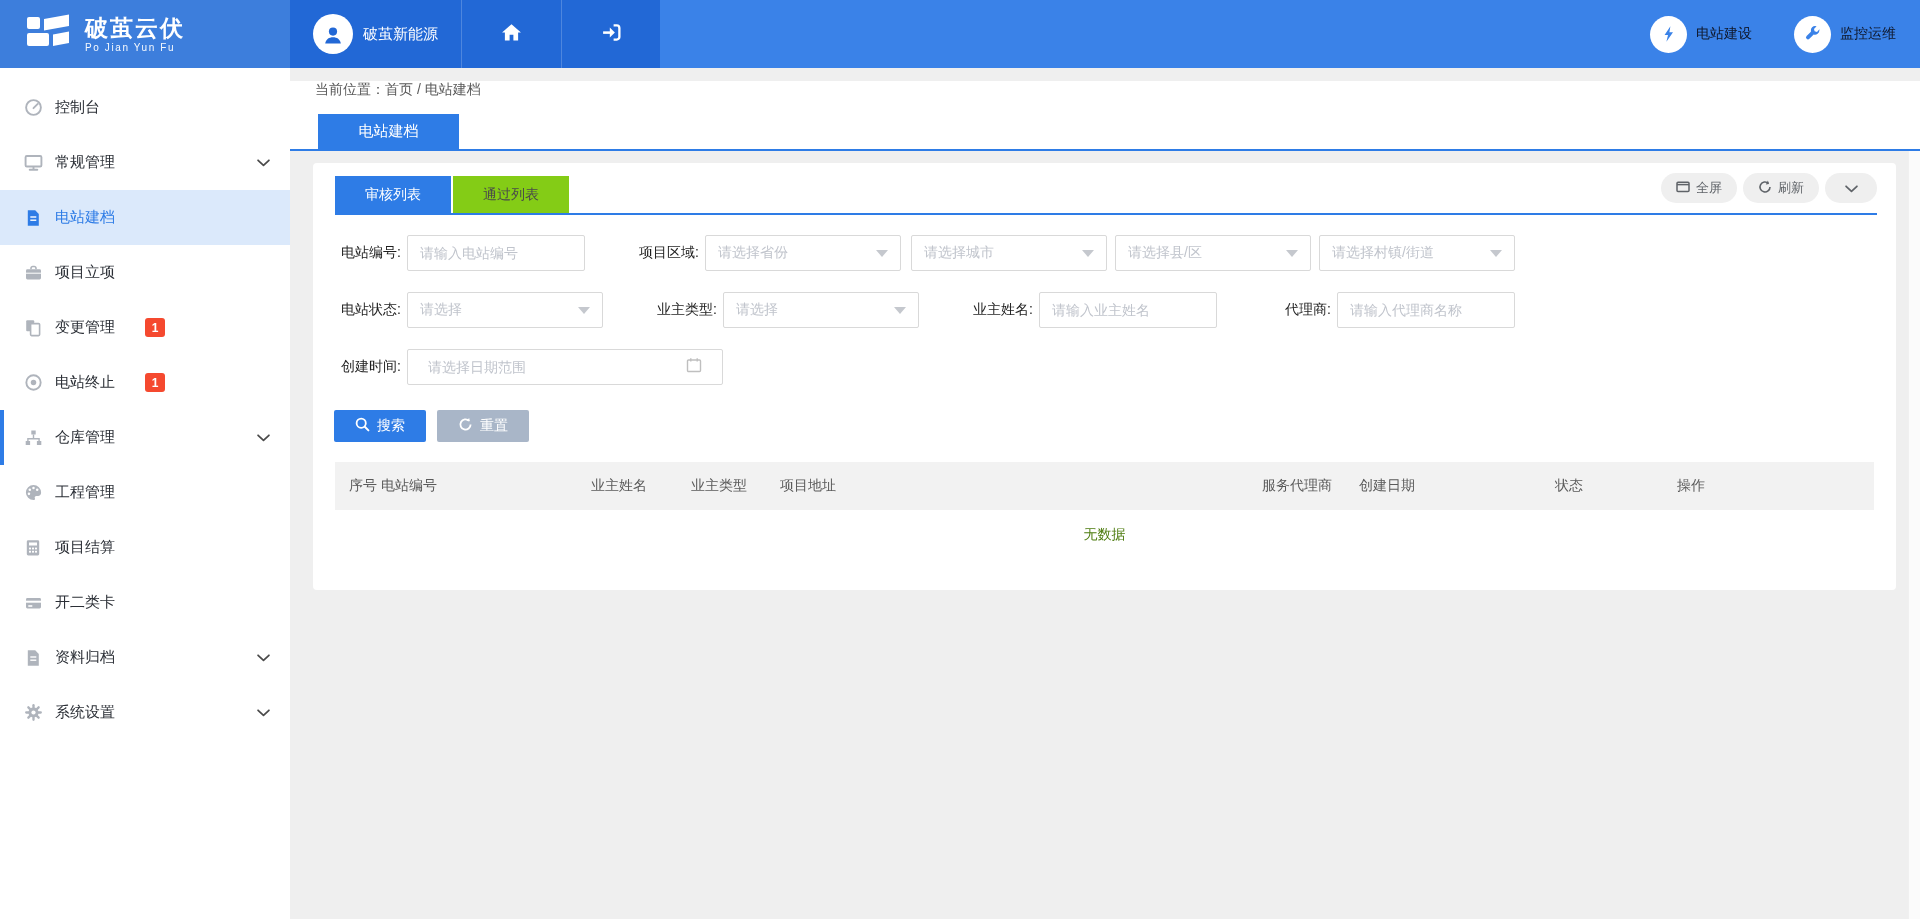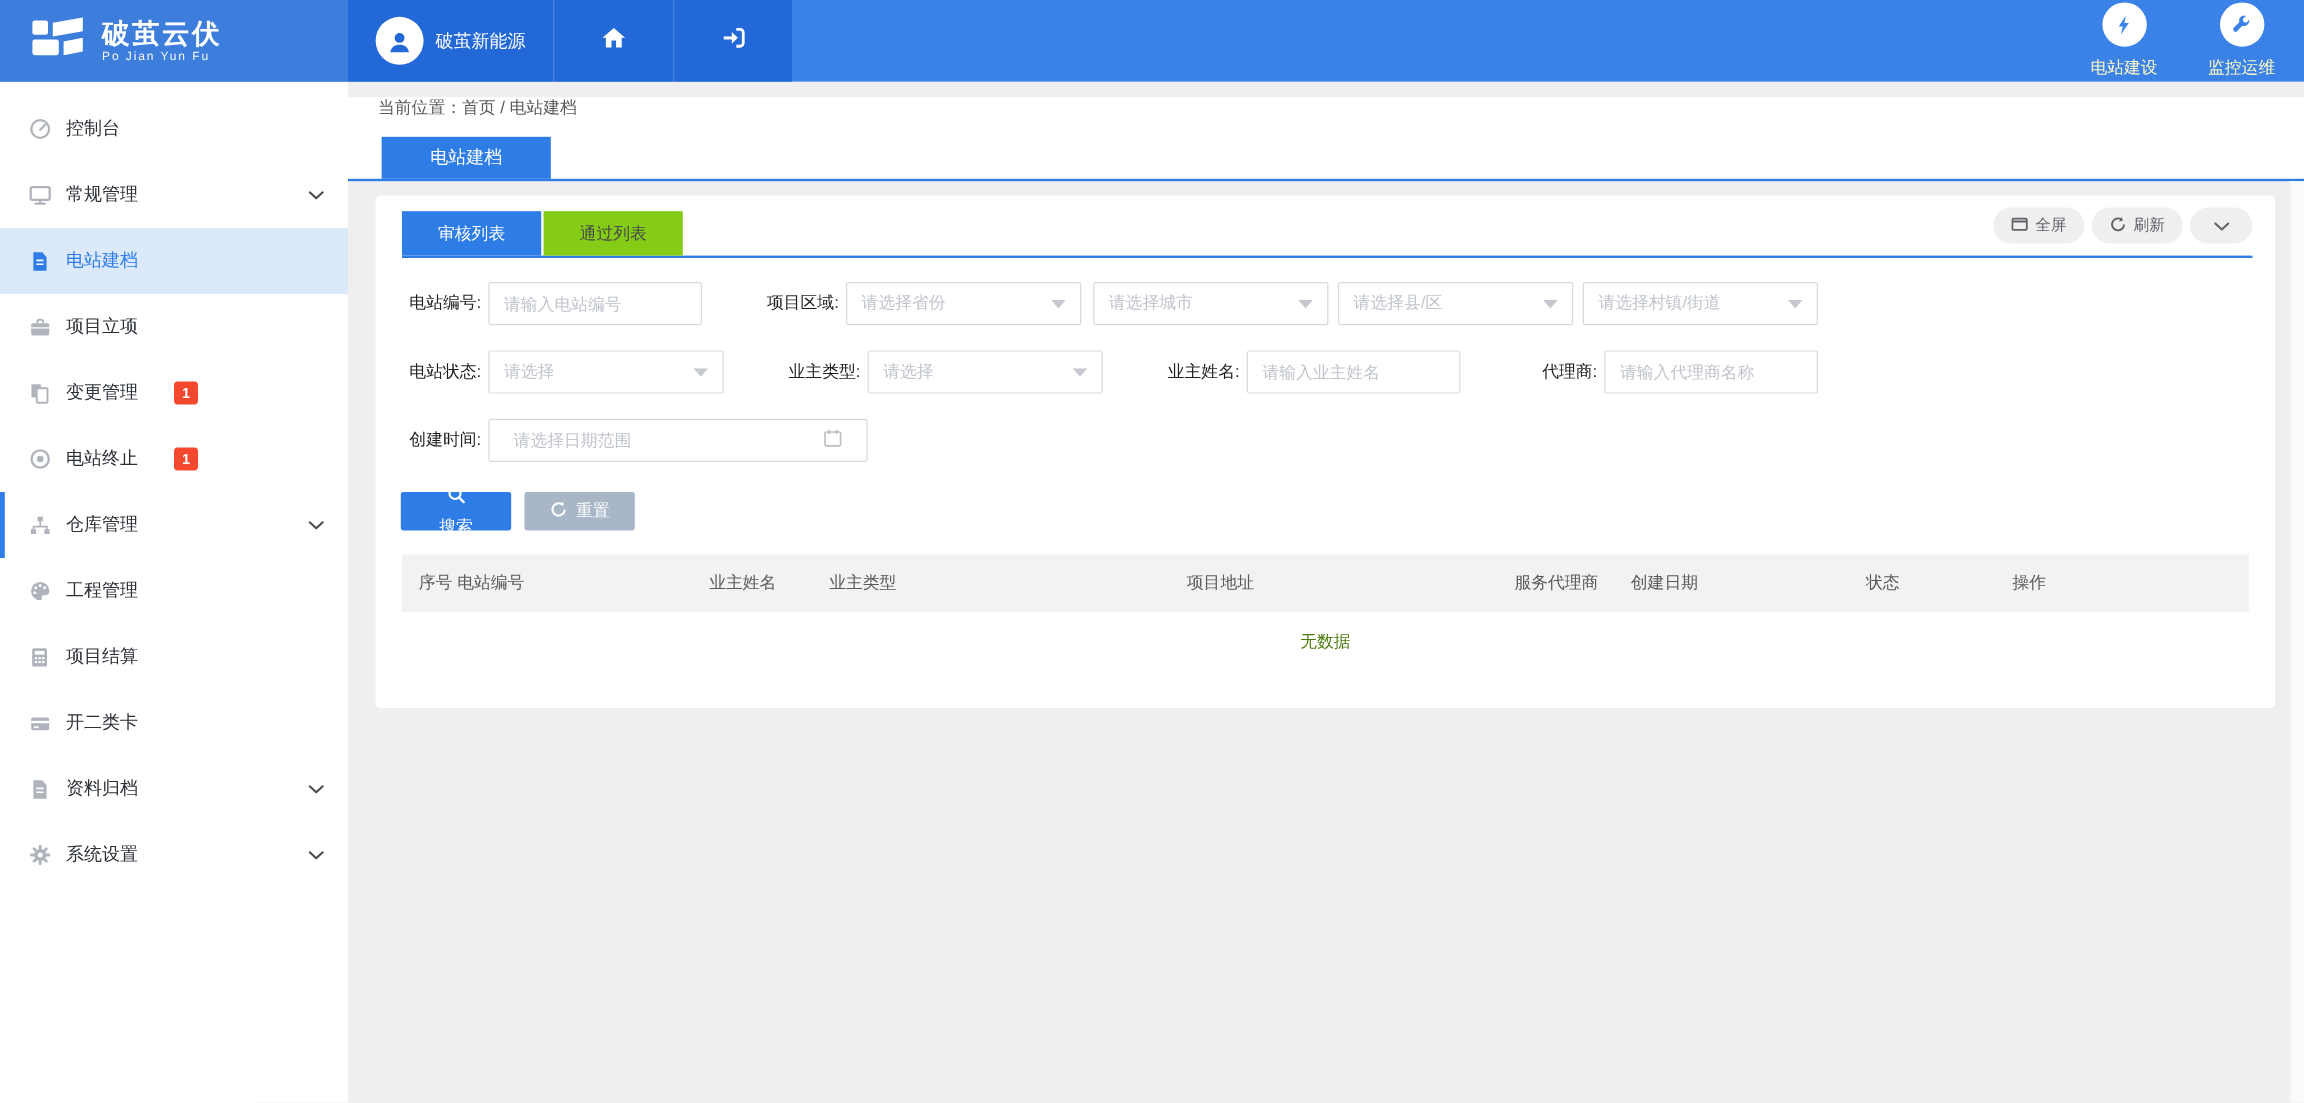--- a/index.html
+++ b/index.html
@@ -16,21 +16,21 @@
   .logo-text { margin-left:13px; color:#fff; }
   .logo-title { font-size:23px; font-weight:bold; letter-spacing:2px; line-height:25px; }
   .logo-sub { font-size:10px; letter-spacing:1.6px; opacity:.95; margin-top:1px; }
   .seg { height:100%; background:#2268D6; display:flex; align-items:center; justify-content:center; cursor:pointer; }
   .seg-user { width:171px; gap:10px; }
   .seg-home { width:101px; border-left:1px solid rgba(255,255,255,.20); border-right:1px solid rgba(255,255,255,.20); }
   .seg-logout { width:98px; }
   .avatar { width:40px; height:40px; border-radius:50%; background:#fff; display:flex; align-items:center; justify-content:center; flex:none; }
   .user-name { color:#fff; font-size:15px; white-space:nowrap; }
   .topbar-right { margin-left:auto; display:flex; align-items:center; gap:42px; padding-right:24px; }
-  .tr-item { display:flex; align-items:center; gap:9px; color:#fef9c3; font-size:14px; cursor:pointer;flex-direction:column; }
+  .tr-item { display:flex; align-items:center; gap:9px; color:#0f172a; font-size:14px; cursor:pointer; }
   .circle-ic { width:37px; height:37px; border-radius:50%; background:#fff; display:flex; align-items:center; justify-content:center; }
 
   
   .sidebar { position:absolute; top:68px; left:0; width:290px; bottom:0; background:#fff; padding-top:12px; z-index:10; }
   .side-item { height:55px; display:flex; align-items:center; padding:0 20px 0 21px; font-size:15px; color:#2B2F36; cursor:pointer; position:relative; }
   .side-item .ic { width:24px; margin-right:10px; display:flex; align-items:center; justify-content:center; flex:none; }
   .side-item.active { background:#DBE9FB; color:#2E7CE6; }
   .side-label { font-weight:500; }
   .badge { margin-left:30px; background:#F5492F; color:#fff; font-size:12px; font-weight:bold; min-width:20px; height:19px; border-radius:3px; display:flex; align-items:center; justify-content:center; padding:0 4px; }
   .chev { margin-left:auto; display:flex; }
@@ -62,27 +62,27 @@
   .f-input::placeholder { color:#C0C4CC; }
   .f-select { width:196px; height:36px; border:1px solid #D9D9D9; border-radius:2px; background:#fff; display:flex; align-items:center; justify-content:space-between; padding:0 12px; font-size:14px; color:#C0C4CC; cursor:pointer; flex:none; }
   .caret { width:0; height:0; border-left:6px solid transparent; border-right:6px solid transparent; border-top:7px solid #C5C8CE; flex:none; }
   .gap10 { margin-left:10px; } .gap8 { margin-left:8px; }
   .f-date { width:316px; height:36px; border:1px solid #D9D9D9; border-radius:2px; background:#fff; display:flex; align-items:center; justify-content:space-between; padding:0 20px; flex:none; }
   .f-date input { border:none; outline:none; font-size:14px; color:#333; flex:1; background:transparent; }
   .f-date input::placeholder { color:#C0C4CC; }
 
   .action-row { display:flex; margin:25px 0 0 21px; gap:11px; }
   .btn { height:32px; width:92px; border:none; border-radius:2px; color:#fff; font-size:14px; display:flex; align-items:center; justify-content:center; gap:7px; cursor:pointer; }
-  .btn-search { background:#2E7CE6;flex-direction:column; }
+  .btn-search { background:#2E7CE6; }
   .btn-reset { background:#A9B6C8; }
 
   .thead { margin:20px 22px 0 22px; height:48px; background:#F2F2F2; display:flex; align-items:center; font-size:14px; color:#5A5A5A; }
   .th { padding-right:8px; white-space:nowrap; }
   .th1 { width:46px; padding-left:14px; } .th2 { width:210px; } .th3 { width:100px; }
-  .th4 { width:89px; } .th5 { width:482px;text-align:center; } .th6 { width:97px; }
+  .th4 { width:89px; } .th5 { width:482px; } .th6 { width:97px; }
   .th7 { width:196px; } .th8 { width:122px; } .th9 { flex:1; }
 
   .empty { padding:16px 0 44px; text-align:center; font-size:14px; color:#4d7c0f; }
 
   .scroll-track { position:absolute; top:83px; right:0; bottom:0; width:12px; background:#FBFBFB; border-left:1px solid #F0F0F0; }
 </style>
 </head>
 <body>
 
 <div class="topbar">

